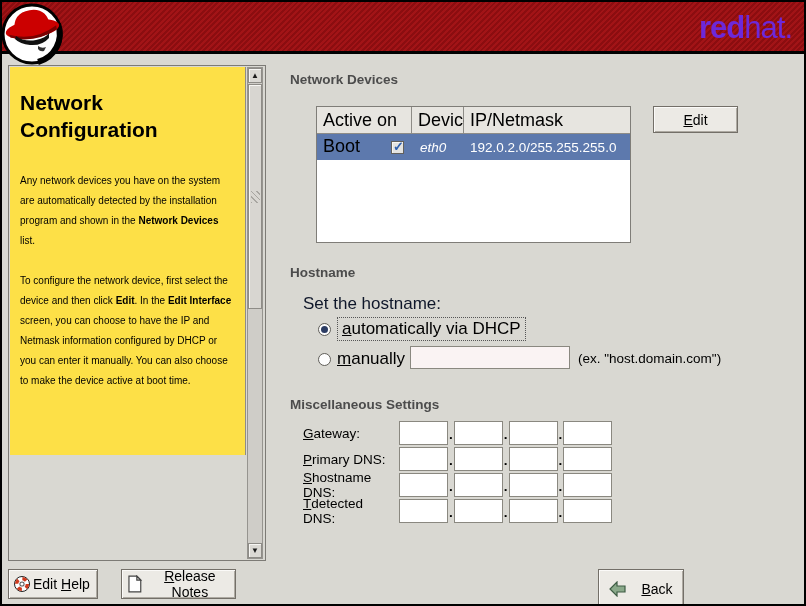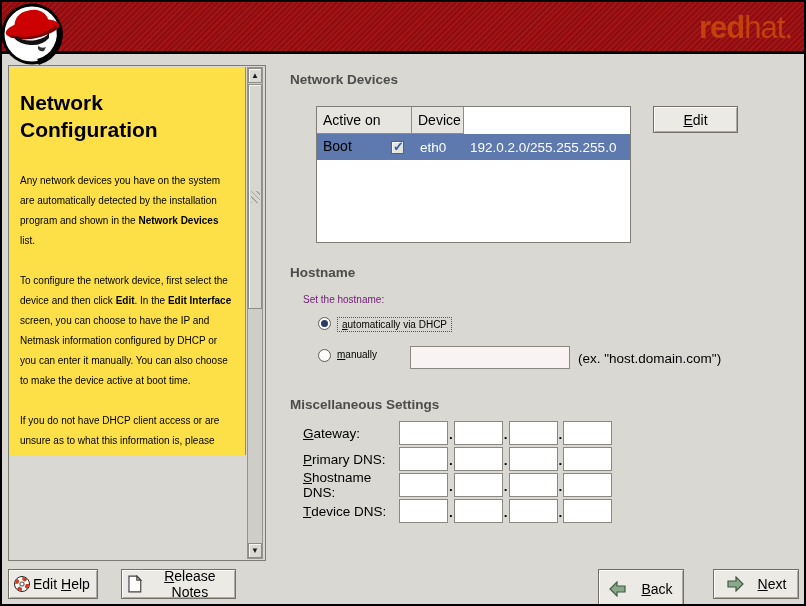--- a/index.html
+++ b/index.html
@@ -5,21 +5,21 @@
   * { margin:0; padding:0; box-sizing:border-box; }
   html,body { width:806px; height:606px; background:#4a4a4a; font-family:"Liberation Sans", sans-serif; }
   .window { position:relative; width:806px; height:606px; background:#000; overflow:hidden; }
   .inner  { position:absolute; left:2px; top:2px; width:802px; height:602px; background:#d9d8d2; overflow:hidden; }
 
   
   .banner { position:absolute; left:0; top:0; width:802px; height:49px;
             background:#a00f12;
             background-image:repeating-linear-gradient(135deg, rgba(0,0,0,.13) 0 2px, rgba(255,255,255,.02) 2px 4px); }
   .banner-sep { position:absolute; left:0; top:49px; width:802px; height:3px; background:#000; }
-  .brand { position:absolute; right:12px; top:8px; color:#c2410c; font-size:31px; letter-spacing:-1px; }
+  .brand { position:absolute; right:12px; top:8px; color:#6d28d9; font-size:31px; letter-spacing:-1px; }
   .brand b { font-weight:bold; }
   .brand .lt { font-weight:normal; }
   .logo { position:absolute; left:0; top:0; width:64px; height:64px; z-index:5; }
 
   
   .help-panel { position:absolute; left:6px; top:63px; width:258px; height:496px;
                 background:#d9d8d2; border:1px solid #7d7b76; }
   .help-text { position:absolute; left:1px; top:1px; width:236px; height:388px;
                background:#fde047; border-right:1px solid #8e8c87; overflow:hidden;
                padding:0 10px; color:#000; }
@@ -38,40 +38,40 @@
              background:repeating-linear-gradient(45deg,#a8a6a1 0 1px,transparent 1px 4px); }
 
   
   .btn { position:absolute; background:#eceae5; border:1px solid #736f68;
          box-shadow:inset 1px 1px 0 #fbfaf8, inset -1px -1px 0 #aeaaa2;
          font-size:14px; color:#000; display:flex; align-items:center; justify-content:center;
          cursor:default; }
   .sunken { background:#fff; border:1px solid #8a8880; }
 
   .heading { position:absolute; font-size:13.5px; font-weight:bold; color:#4c4c4c; }
-  .plain   { position:absolute; font-size:10px; color:#701a75; }
+  .plain   { position:absolute; font-size:17px; color:#0f172a; }
 
   
   .dev-table { position:absolute; left:314px; top:104px; width:315px; height:137px;
                background:#fff; border:1px solid #7f7d78; }
   .dev-head { display:flex; height:27px; }
   .dev-head .hc { background:#e7e5e0; border-right:1px solid #8e8c87; border-bottom:1px solid #8e8c87;
-                  font-size:14px; line-height:26px; padding-left:6px; color:#000; }
+                  font-size:18px; line-height:26px; padding-left:6px; color:#000; }
   .c1 { width:95px; } .c2 { width:52px; } .c3 { width:166px; border-right:none !important; }
   .dev-row { display:flex; height:26px; background:#5d79ad; color:#fff; font-size:13.5px; }
   .dev-row .rc { display:flex; align-items:center; }
   .rc.c1 { justify-content:flex-end; padding-right:8px; }
-  .rc.c2 { padding-left:8px; }
+  .rc.c2 { padding-left:8px;font-style:italic; }
   .rc.c3 { padding-left:6px; }
   .checkbox { width:13px; height:13px; background:#e3e3e1; border:1px solid #62605c;
               position:relative; box-shadow:inset 1px 1px 0 #f6f6f4; }
   .checkbox .mark { position:absolute; left:1px; top:-3px; color:#2e5fae; font-size:13px; font-weight:bold; }
 
   
-  .radio-row { position:absolute; display:flex; align-items:flex-start; font-size:10px; color:#000; }
+  .radio-row { position:absolute; display:flex; align-items:center; font-size:17px; color:#000; }
   .radio { width:13px; height:13px; border-radius:50%; background:#fdfdfd; border:1px solid #5f5d58;
            margin-right:6px; position:relative; flex:none; }
   .radio.sel::after { content:""; position:absolute; left:2px; top:2px; width:7px; height:7px;
                       border-radius:50%; background:#2c3c63; }
   .focus-rect { border:1px dotted #555; padding:1px 4px; }
 
   
   .misc-row { position:absolute; display:flex; align-items:center; height:20px; font-size:13.5px; color:#000; }
   .misc-label { width:96px; flex:none; }
   .octet { width:49px; height:24px; border:1px solid #8a8880; background:#fff; flex:none;
@@ -102,37 +102,37 @@
       </g>
       <path d="M14 34 Q22 40 34 38 Q44 36 47 31 L47 36 Q40 44 28 43 Q18 42 13 37 Z" fill="#111111"></path>
       <path d="M36 44 q4 3 8 1 l-2 4 q-4 1 -6 -2 Z" fill="#333333"></path>
     </svg>
 
     <div class="help-panel">
       <div class="help-text">
         <h1>Network Configuration</h1>
         <p><span>Any network devices you have on the system are automatically detected by the installation program and shown in the </span><b>Network Devices</b><span> list.</span></p>
         <p><span>To configure the network device, first select the device and then click </span><b>Edit</b><span>. In the </span><b>Edit Interface</b><span> screen, you can choose to have the IP and Netmask information configured by DHCP or you can enter it manually. You can also choose to make the device active at boot time.</span></p>
-        <p><span>If you do not have DHCP client access or are unsure as to what this information is, please</span></p>
       </div>
       <div class="scrollbar">
         <div class="sb-btn sb-up">▲</div>
         <div class="sb-thumb">
             <div class="sb-grip"></div>
           </div>
         <div class="sb-btn sb-down">▼</div>
       </div>
     </div>
 
     <div class="heading" style="left:288px; top:70px;">Network Devices</div>
 
     <div class="dev-table">
       <div class="dev-head">
         <div class="hc c1">Active on Boot</div>
         <div class="hc c2">Device</div>
+        <div class="hc c3">IP/Netmask</div>
       </div>
       <div class="dev-row">
         <div class="rc c1">
           <div class="checkbox">
             <span class="mark">✓</span>
           </div>
         </div>
         <div class="rc c2">eth0</div>
         <div class="rc c3">192.0.2.0/255.255.255.0</div>
       </div>
@@ -186,21 +186,21 @@
       <input class="octet" style="">
         <span class="octet-dot">.</span>
       <input class="octet" style="">
         <span class="octet-dot">.</span>
       <input class="octet" style="">
         <span class="octet-dot">.</span>
       <input class="octet" style="">
     </div>
 
     <div class="misc-row" style="left:301px; top:499px;">
-      <span class="misc-label"><u>T</u><span>device DNS:</span></span>
+      <span class="misc-label"><u>T</u><span>detected DNS:</span></span>
       <input class="octet" style="">
         <span class="octet-dot">.</span>
       <input class="octet" style="">
         <span class="octet-dot">.</span>
       <input class="octet" style="">
         <span class="octet-dot">.</span>
       <input class="octet" style="">
     </div>
 
     <button class="btn" style="left:6px; top:567px; width:90px; height:30px; justify-content:flex-start; padding-left:4px;">
@@ -221,21 +221,15 @@
       <span><u>R</u><span>elease Notes</span></span>
     </button>
 
     <button class="btn" style="left:596px; top:567px; width:86px; height:40px; gap:14px;">
       <svg width="18" height="16" viewBox="0 0 18 16">
         <path d="M8 1 L8 5 L16 5 L16 11 L8 11 L8 15 L1 8 Z" fill="#8aa98a" stroke="#3e5c44" stroke-width="1.2"></path>
       </svg>
       <span><u>B</u><span>ack</span></span>
     </button>
 
-    <button class="btn" style="left:711px; top:567px; width:86px; height:30px; gap:14px;">
-      <svg width="18" height="16" viewBox="0 0 18 16">
-        <path d="M10 1 L10 5 L2 5 L2 11 L10 11 L10 15 L17 8 Z" fill="#8aa98a" stroke="#3e5c44" stroke-width="1.2"></path>
-      </svg>
-      <span><u>N</u><span>ext</span></span>
-    </button>
 
   </div>
 </div>
 
 </body></html>

